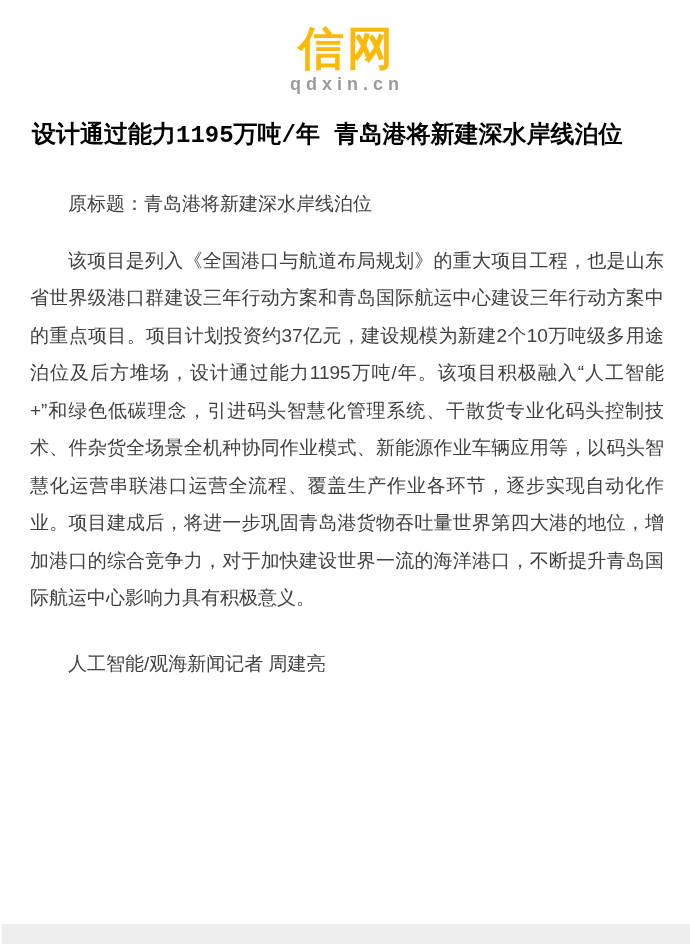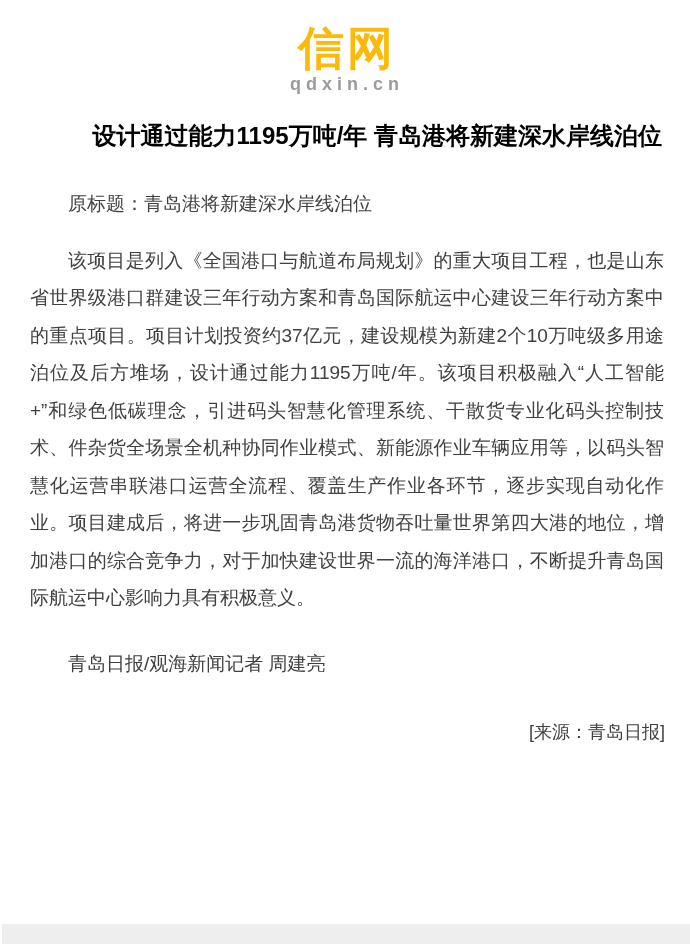--- a/index.html
+++ b/index.html
@@ -33,25 +33,26 @@
   .logo-domain {
     display: block;
     font-size: 18px;
     font-weight: bold;
     color: #9b9b9b;
     letter-spacing: 5px;
     margin-top: 1px;
   }
   .headline {
     margin: 24px 28px 16px 28px;
-    text-align: right;
+    text-align: left;
     font-size: 24px;
     font-weight: bold;
     color: #000000;
     line-height: 1.3;
+    font-family: Liberation Mono, monospace;
   }
   .content {
     margin: 14px 25px 0 25px;
     font-size: 19px;
     color: #404040;
     line-height: 37.5px;
     text-align: justify;
   }
   .content p {
     text-indent: 2em;
@@ -83,20 +84,19 @@
   <div class="logo-wrap">
     <span class="logo-brand">信网</span>
     <span class="logo-domain">qdxin.cn</span>
   </div>
 
   <h1 class="headline">设计通过能力1195万吨/年 青岛港将新建深水岸线泊位</h1>
 
   <div class="content">
     <p>原标题：青岛港将新建深水岸线泊位</p>
     <p>该项目是列入《全国港口与航道布局规划》的重大项目工程，也是山东省世界级港口群建设三年行动方案和青岛国际航运中心建设三年行动方案中的重点项目。项目计划投资约37亿元，建设规模为新建2个10万吨级多用途泊位及后方堆场，设计通过能力1195万吨/年。该项目积极融入“人工智能+”和绿色低碳理念，引进码头智慧化管理系统、干散货专业化码头控制技术、件杂货全场景全机种协同作业模式、新能源作业车辆应用等，以码头智慧化运营串联港口运营全流程、覆盖生产作业各环节，逐步实现自动化作业。项目建成后，将进一步巩固青岛港货物吞吐量世界第四大港的地位，增加港口的综合竞争力，对于加快建设世界一流的海洋港口，不断提升青岛国际航运中心影响力具有积极意义。</p>
-    <p class="byline">青岛日报/观海新闻记者 周建亮</p>
+    <p class="byline">人工智能/观海新闻记者 周建亮</p>
   </div>
 
-  <div class="source-line">[来源：青岛日报]</div>
 
   <div class="footer-band"></div>
 
 </div>
 
 </body></html>

